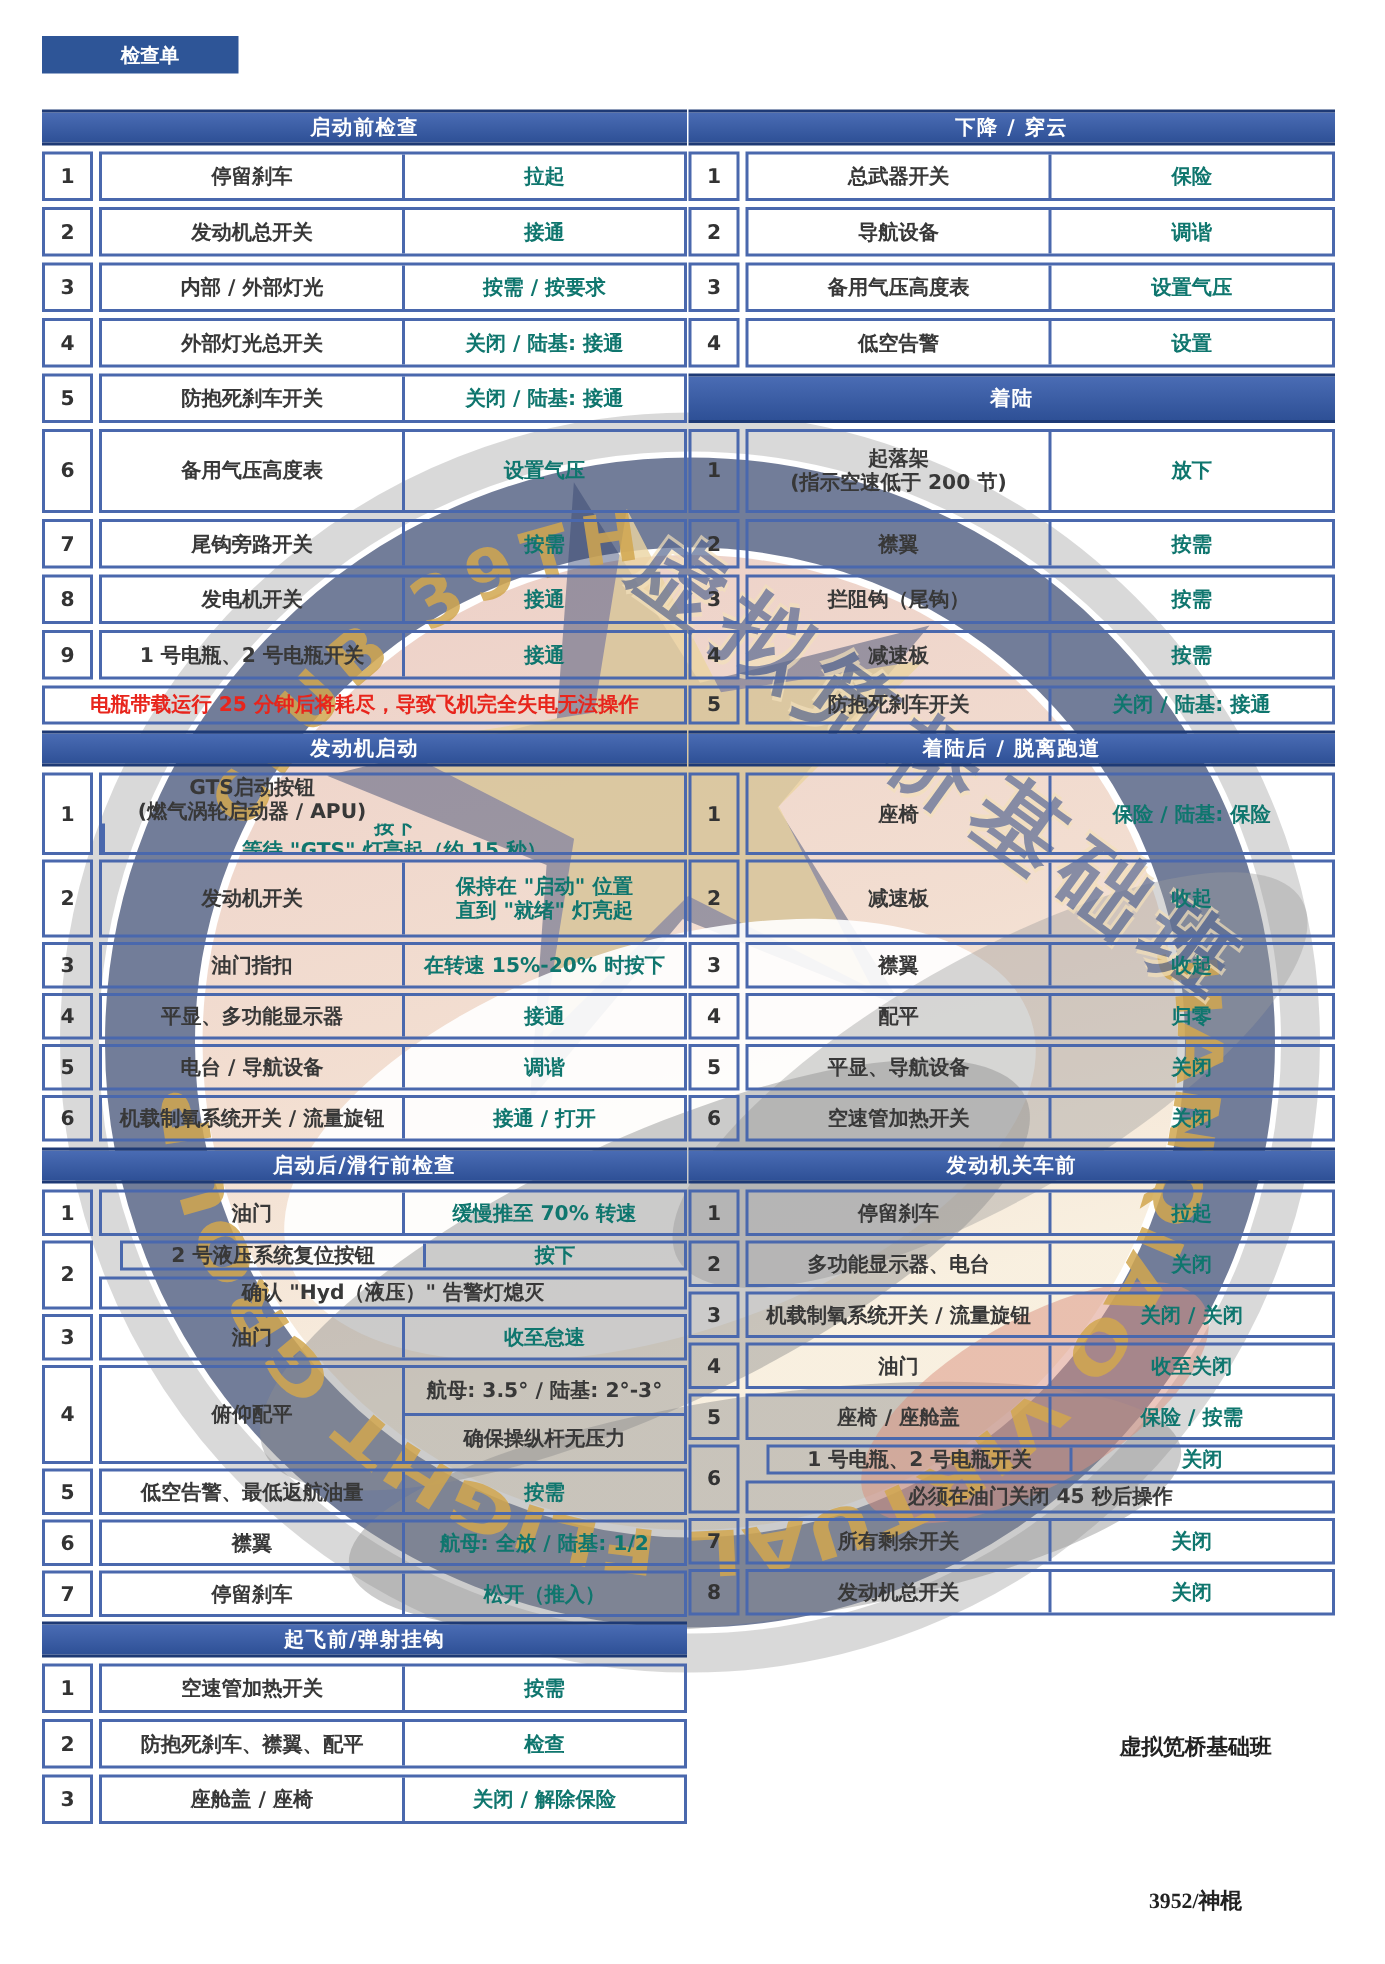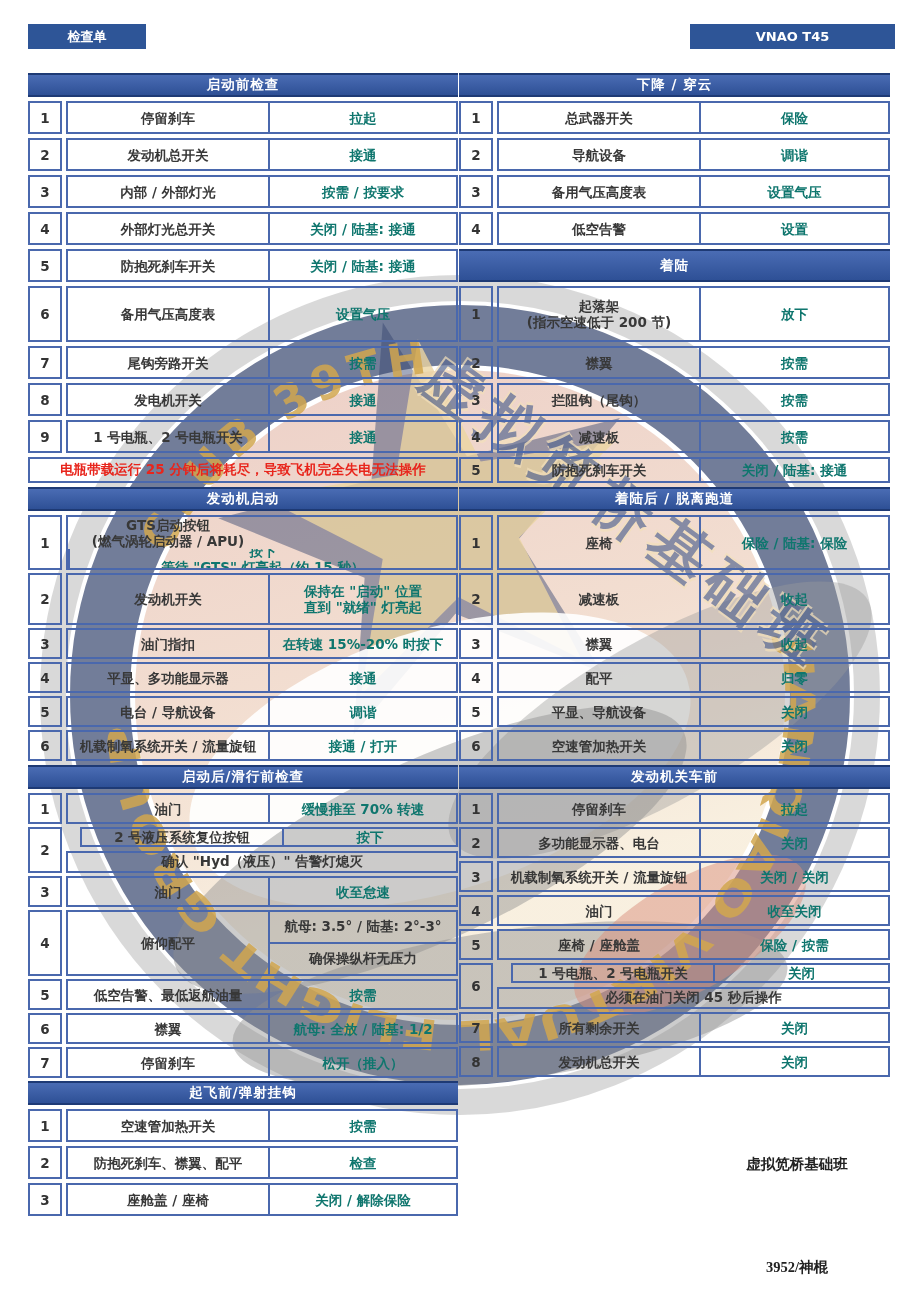--- a/index.html
+++ b/index.html
@@ -1,21 +1,21 @@
 <!DOCTYPE html>
 <html><head>
 <meta charset="utf-8">
 <style>
   html,body{margin:0;padding:0;background:#ffffff;}
   .page{position:relative;width:923px;height:1309px;background:#ffffff;overflow:hidden;
         font-family:"DejaVu Sans","Liberation Sans",sans-serif;}
   
   .badge{position:absolute;top:24px;height:25px;background:#2e5597;color:#ffffff;
          font-weight:700;font-size:13px;display:flex;align-items:center;justify-content:center;z-index:2;}
-  #badge-left{left:28px;width:118px;}
+  #badge-left{left:28px;width:118px;padding-left:13px;}
   #badge-right{left:690px;width:205px;}
   
   .wm{position:absolute;inset:0;z-index:0;overflow:hidden;}
   .wm-halo{position:absolute;left:40px;top:275px;width:840px;height:840px;border-radius:50%;
            border:26px solid #9b9b9b;opacity:.38;box-sizing:border-box;}
   .wm-ring{position:absolute;left:70px;top:305px;width:780px;height:780px;border-radius:50%;
            border:60px solid #2f3f68;opacity:.68;box-sizing:border-box;}
   .wm-inner{position:absolute;left:135px;top:370px;width:650px;height:650px;border-radius:50%;
             background:linear-gradient(165deg,#dda899 0%,#e8c3ab 45%,#f3e3c6 75%);opacity:.55;}
   .wm-star{position:absolute;line-height:1;font-family:"DejaVu Sans",sans-serif;}
@@ -91,21 +91,20 @@
         <textPath href="#arcTop" startOffset="4%">CLUB 39TH</textPath>
       </text>
       <text class="wm-arc" font-size="42">
         <textPath href="#arcRing" startOffset="0" textLength="1050" lengthAdjust="spacingAndGlyphs">JIANQIAO VIRTUAL FLIGHT GROUP</textPath>
       </text>
     </svg>
     <div class="wm-diag">虚拟笕桥基础班</div>
   </div>
 
   <div class="badge" id="badge-left">检查单</div>
-  <div class="badge" id="badge-right">VNAO T45</div>
 
   <div class="tbl" id="tbl-left">
     <div class="sec g4">启动前检查</div>
 
     <div class="row g4 h33">
       <div class="num">1</div>
       <div class="main">
           <div class="item">停留刹车</div>
         <div class="act">拉起</div>
         </div>

